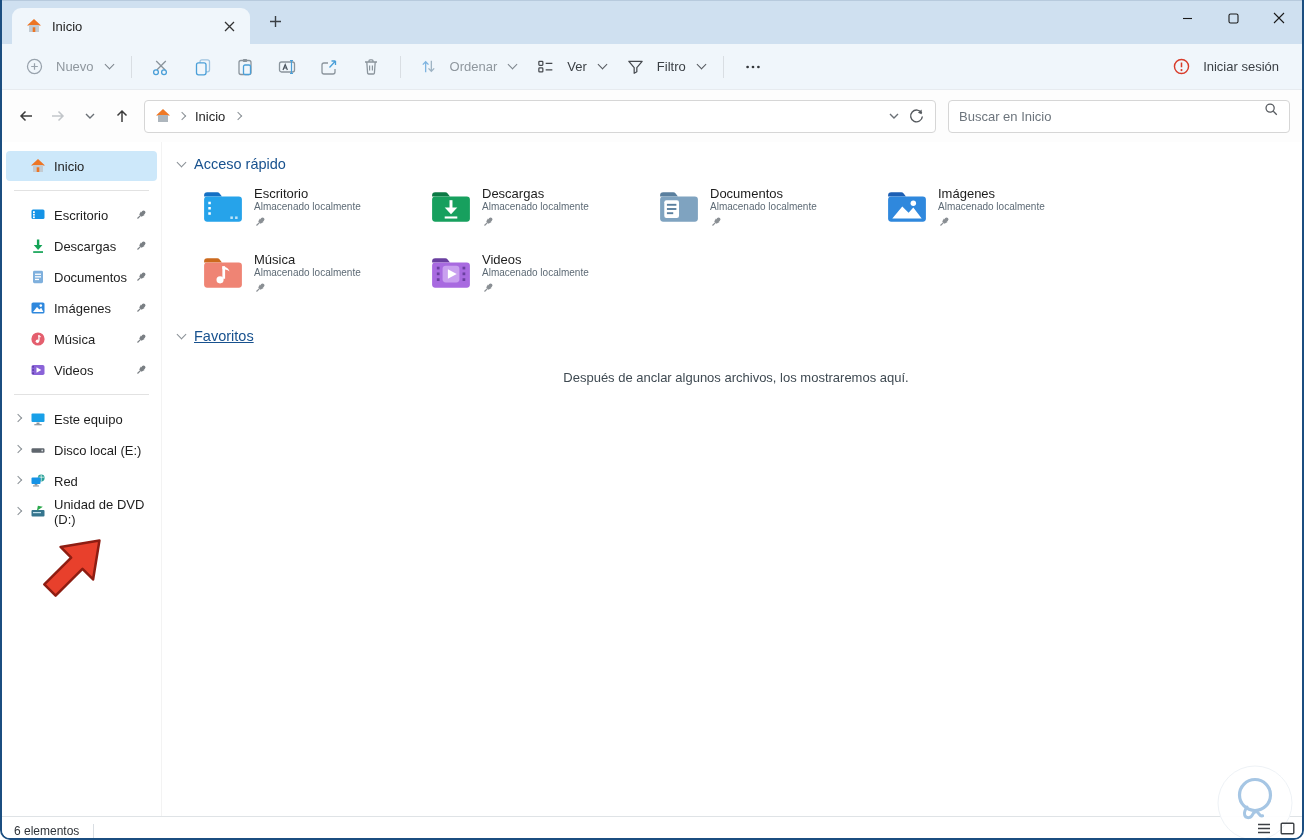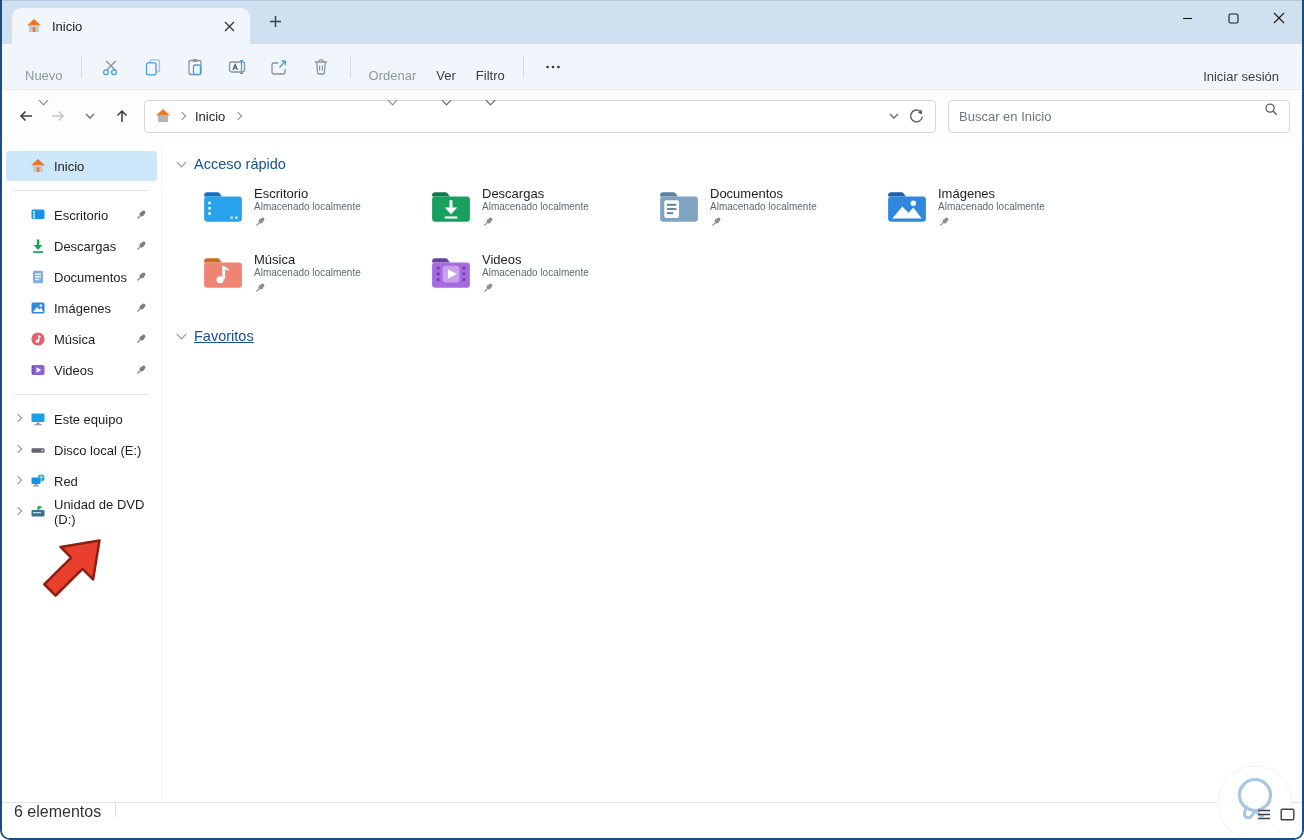--- a/index.html
+++ b/index.html
@@ -18,22 +18,22 @@
     border-radius:9px 9px 0 0; display:flex; align-items:center; gap:10px; padding:0 8px 0 14px; }
   .tab-label { flex:1; font-size:13px; color:#1d1d1d; }
   .tab-close, .newtab { width:26px; height:26px; display:flex; align-items:center; justify-content:center; border-radius:4px; }
   .newtab { margin-left:12px; align-self:center; margin-bottom:3px; }
   .wincontrols { position:absolute; right:0; top:0; height:34px; display:flex; }
   .wc { width:46px; height:34px; display:flex; align-items:center; justify-content:center; }
 
   
   .toolbar { height:46px; flex:none; background:var(--chrome-bg,#f0f6fb);
     display:flex; align-items:center; padding:0 14px; gap:2px; border-bottom:1px solid #e7ebef; }
-  .tbtn { display:flex; align-items:center; gap:18px; padding:0 9px; height:34px; border-radius:4px;
-    font-size:13px; color:#3a3f44; white-space:nowrap;flex-direction:column; }
+  .tbtn { display:flex; align-items:center; gap:12px; padding:0 9px; height:34px; border-radius:4px;
+    font-size:13px; color:#3a3f44; white-space:nowrap; }
   .tbtn.muted { color:#8f979e; }
   .icon-btn { width:40px; height:34px; display:flex; align-items:center; justify-content:center; border-radius:4px; }
   .sep-v { width:1px; height:22px; background:#d9dee3; margin:0 7px; flex:none; }
   .tb-spacer { flex:1; }
   .chev { width:7px; height:7px; border-right:1.4px solid #7d858c; border-bottom:1.4px solid #7d858c;
     transform:rotate(45deg); margin-top:-4px; flex:none; }
   .chev.dark { border-color:#55595e; }
   .chev-r { width:6px; height:6px; border-right:1.4px solid #8a9096; border-bottom:1.4px solid #8a9096;
     transform:rotate(-45deg); flex:none; }
 
@@ -67,22 +67,22 @@
   .tiles { display:grid; grid-template-columns:repeat(4,228px); row-gap:20px; margin:14px 0 0 24px; }
   .tile { display:flex; gap:10px; width:216px; }
   .tile-icon { width:42px; height:36px; flex:none; margin-top:3px; }
   .tile-name { font-size:13px; color:#1d1d1d; }
   .tile-sub { font-size:10px; color:#5d6a75; margin-top:0; }
   .tile-pin { margin-top:4px; }
   .fav-head { margin-top:30px;text-decoration:underline; }
   .empty-msg { margin-top:26px; text-align:center; font-size:13px; color:#3f4a52; }
 
   
-  .statusbar { height:36px; flex:none; border-top:1px solid #dfe3e6; background:#fff;
-    display:flex; align-items:flex-start; font-size:16px; color:#2f3338; position:relative; }
+  .statusbar { height:22px; flex:none; border-top:1px solid #dfe3e6; background:#fff;
+    display:flex; align-items:flex-end; font-size:12px; color:#2f3338; position:relative; }
   .status-count { margin-left:12px; }
   .statusbar .sep-v { height:14px; margin-left:14px; }
   .status-icons { position:absolute; right:7px; top:0; height:22px; display:flex; align-items:center; gap:9px; z-index:50; }
 
   
   .red-arrow { position:absolute; left:34px; top:382px; z-index:60; pointer-events:none; }
   .watermark { position:absolute; right:8px; bottom:-4px; z-index:40; pointer-events:none; }
 </style>
 </head>
 <body>
@@ -572,20 +572,21 @@
                 </g>
             </svg>
           </div>
         </div>
       </div>
 
       <div class="sect-head fav-head">
         <span class="chev"></span>
         <span>Favoritos</span>
       </div>
+      <div class="empty-msg">Después de anclar algunos archivos, los mostraremos aquí.</div>
     </div>
 
     <svg class="red-arrow" width="76" height="82" viewBox="0 0 76 82">
       <polygon points="4,34 42,34 42,19 74,42 42,65 42,50 4,50" transform="rotate(-45 38 42)" fill="var(--arrow-red,#e8402c)" stroke="#8e1d12" stroke-width="2.5" stroke-linejoin="round"></polygon>
     </svg>
   </div>
 
   <div class="statusbar">
     <span class="status-count">6 elementos</span>
     <span class="sep-v"></span>

